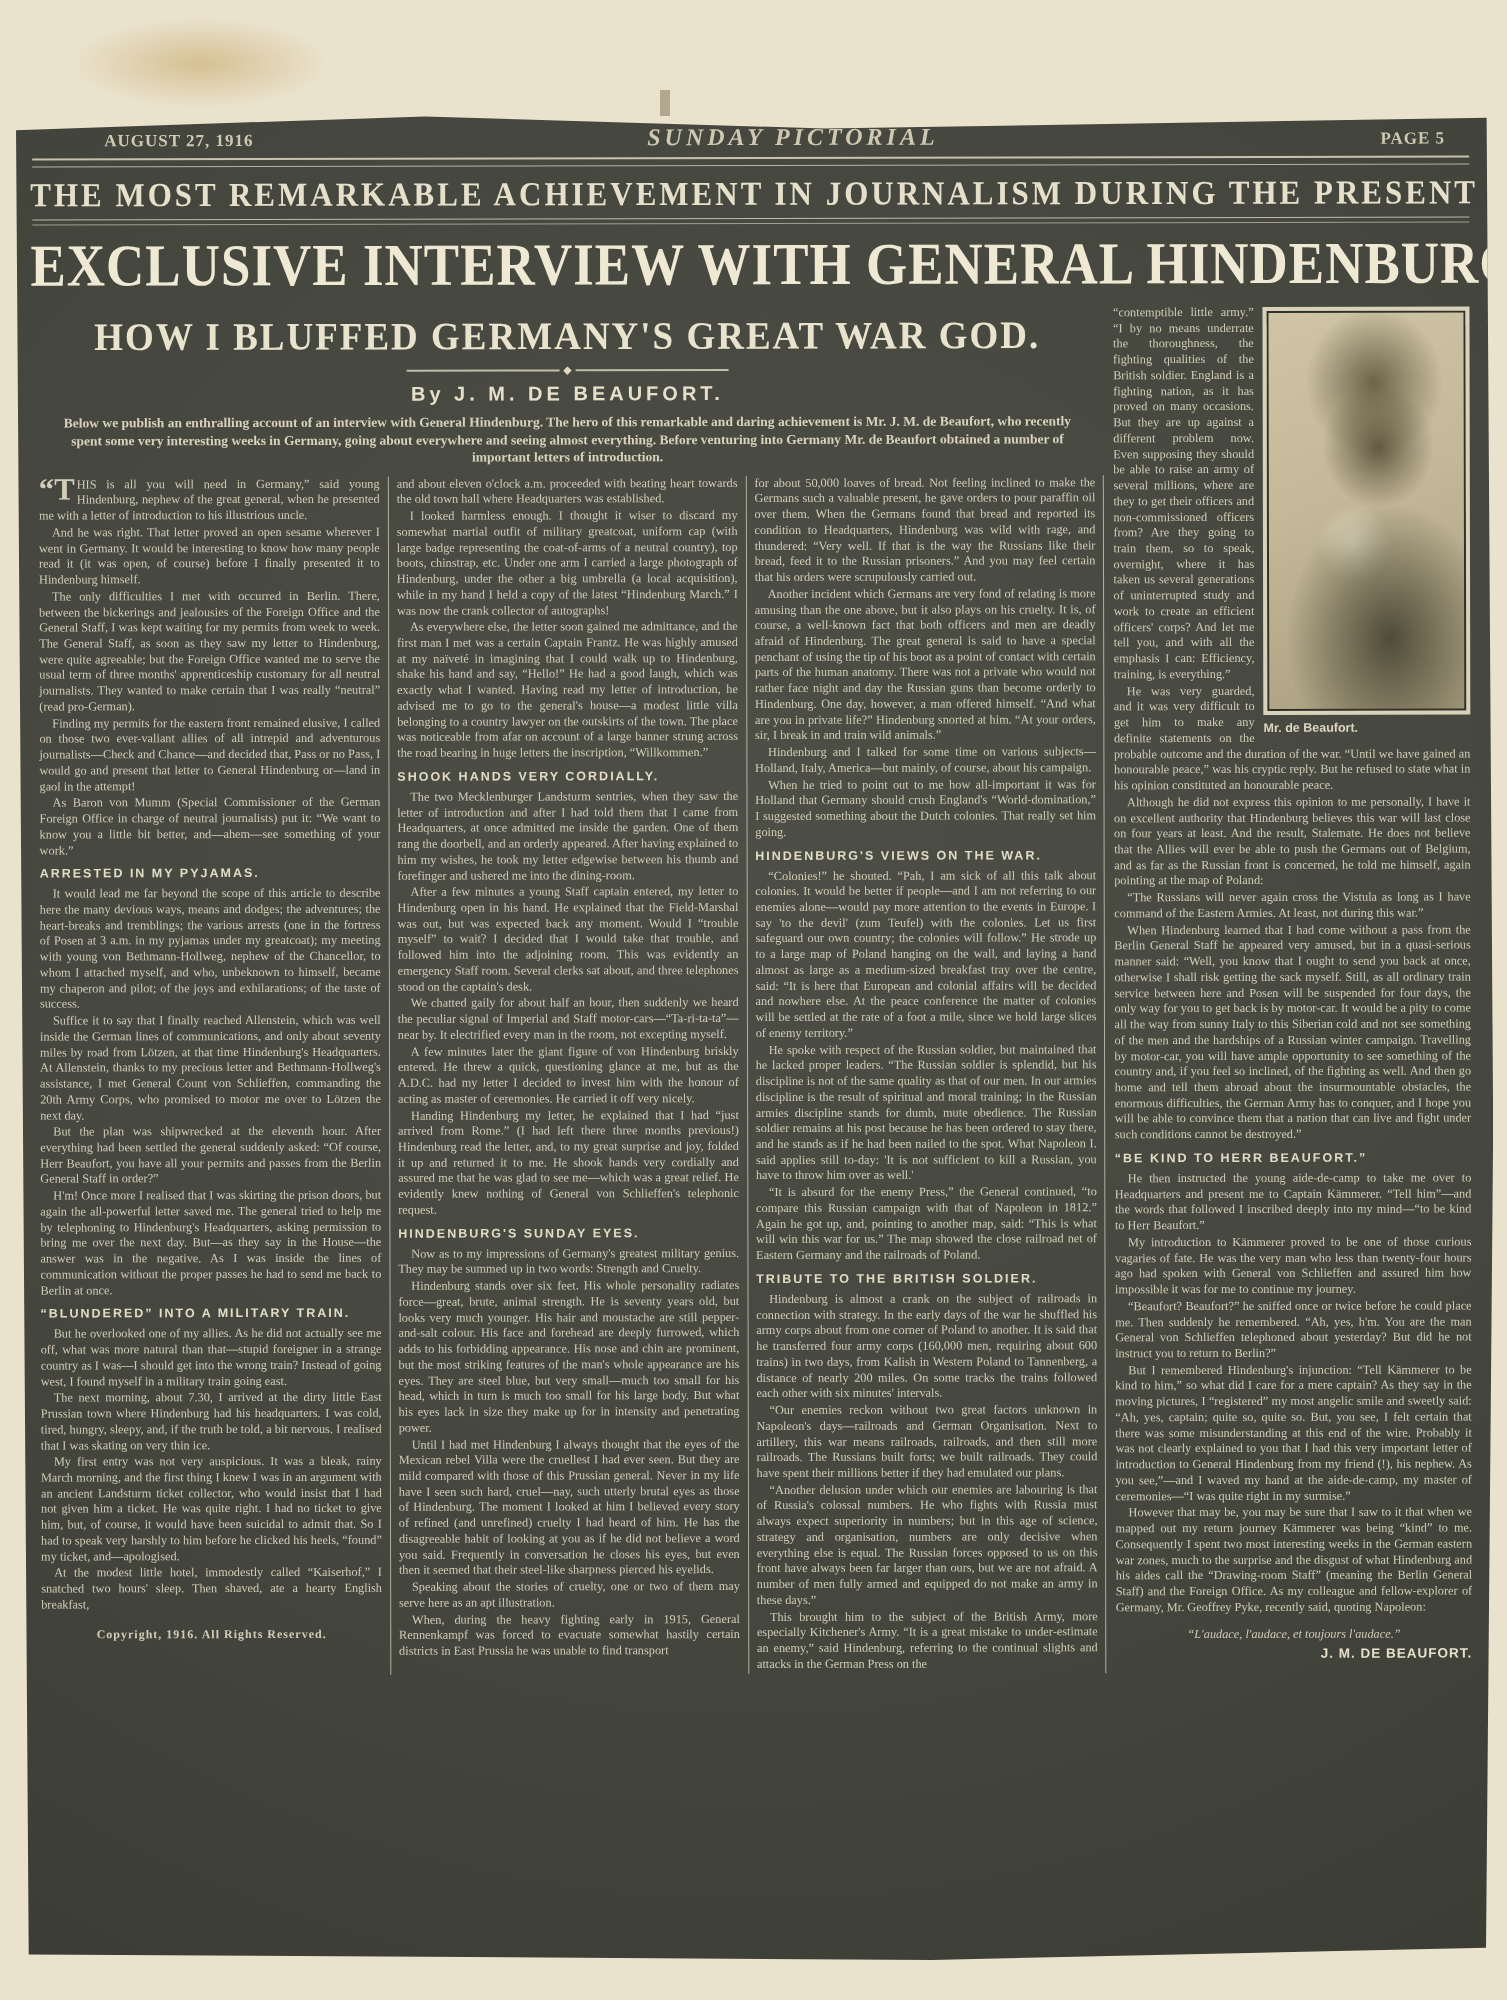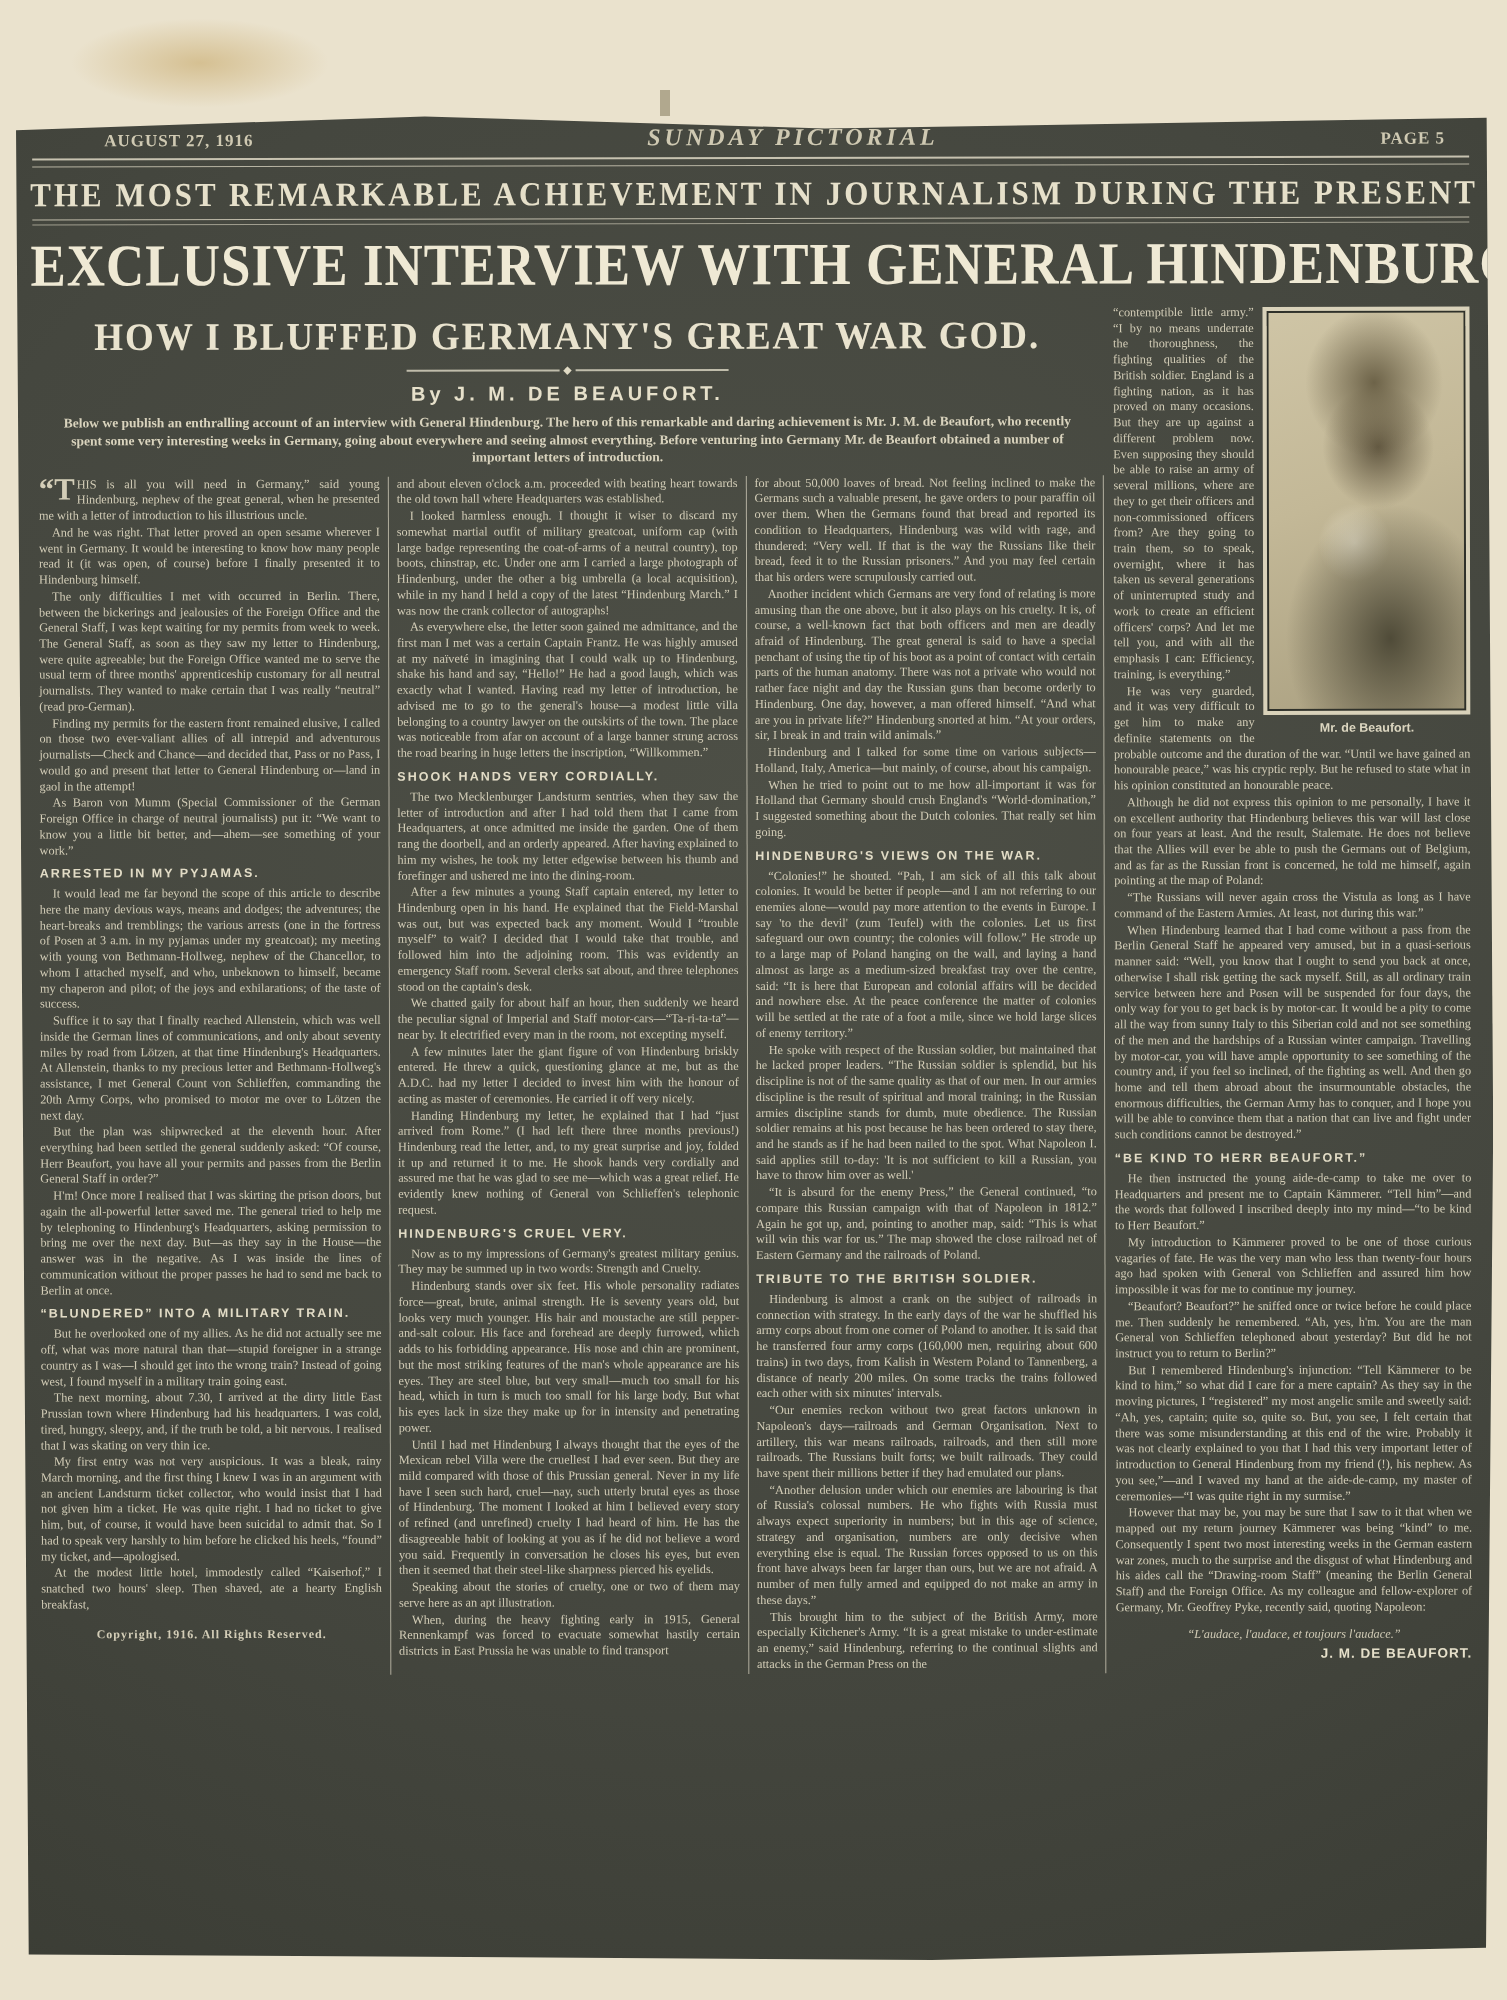--- a/index.html
+++ b/index.html
@@ -50,21 +50,21 @@
   .photo-block{float:right;width:58%;margin:2px 0 6px 9px;}
   .portrait{width:100%;height:408px;box-sizing:border-box;border:4px solid #d9d2ba;
     box-shadow:0 0 0 2px #2f312a inset;
     background:
       radial-gradient(48% 26% at 54% 18%, rgba(104,94,68,.95), rgba(104,94,68,0) 72%),
       radial-gradient(40% 22% at 56% 34%, rgba(88,78,56,.9), rgba(88,78,56,0) 70%),
       radial-gradient(70% 45% at 62% 82%, rgba(74,70,52,.95), rgba(74,70,52,0) 75%),
       radial-gradient(26% 14% at 44% 58%, rgba(226,219,196,.9), rgba(226,219,196,0) 70%),
       linear-gradient(160deg, #cfc5a6 0%, #c3b897 45%, #a99f80 100%);}
   .photo-caption{font-family:"Liberation Sans","DejaVu Sans",sans-serif;font-size:12.5px;font-weight:bold;
-    text-align:center;margin-top:5px;color:#ddd7c1;}
+    text-align:left;margin-top:5px;color:#ddd7c1;}
 </style>
 </head>
 <body>
 
 <div class="photo-mount">
   <div class="stain"></div>
   <div class="stain2"></div>
   <div class="paper">
 
     <div class="masthead">
@@ -113,21 +113,21 @@
           <div class="col">
               <p class="para">and about eleven o'clock a.m. proceeded with beating heart towards the old town hall where Headquarters was established.</p>
               <p class="para">I looked harmless enough.  I thought it wiser to discard my somewhat martial outfit of military greatcoat, uniform cap (with large badge representing the coat-of-arms of a neutral country), top boots, chinstrap, etc.  Under one arm I carried a large photograph of Hindenburg, under the other a big umbrella (a local acquisition), while in my hand I held a copy of the latest “Hindenburg March.”  I was now the crank collector of autographs!</p>
               <p class="para">As everywhere else, the letter soon gained me admittance, and the first man I met was a certain Captain Frantz.  He was highly amused at my naïveté in imagining that I could walk up to Hindenburg, shake his hand and say, “Hello!”  He had a good laugh, which was exactly what I wanted.  Having read my letter of introduction, he advised me to go to the general's house—a modest little villa belonging to a country lawyer on the outskirts of the town.  The place was noticeable from afar on account of a large banner strung across the road bearing in huge letters the inscription, “Willkommen.”</p>
               <h3 class="crosshead">SHOOK HANDS VERY CORDIALLY.</h3>
               <p class="para">The two Mecklenburger Landsturm sentries, when they saw the letter of introduction and after I had told them that I came from Headquarters, at once admitted me inside the garden.  One of them rang the doorbell, and an orderly appeared.  After having explained to him my wishes, he took my letter edgewise between his thumb and forefinger and ushered me into the dining-room.</p>
               <p class="para">After a few minutes a young Staff captain entered, my letter to Hindenburg open in his hand.  He explained that the Field-Marshal was out, but was expected back any moment. Would I “trouble myself” to wait?  I decided that I would take that trouble, and followed him into the adjoining room.  This was evidently an emergency Staff room.  Several clerks sat about, and three telephones stood on the captain's desk.</p>
               <p class="para">We chatted gaily for about half an hour, then suddenly we heard the peculiar signal of Imperial and Staff motor-cars—“Ta-ri-ta-ta”—near by.  It electrified every man in the room, not excepting myself.</p>
               <p class="para">A few minutes later the giant figure of von Hindenburg briskly entered.  He threw a quick, questioning glance at me, but as the A.D.C. had my letter I decided to invest him with the honour of acting as master of ceremonies.  He carried it off very nicely.</p>
               <p class="para">Handing Hindenburg my letter, he explained that I had “just arrived from Rome.”  (I had left there three months previous!)  Hindenburg read the letter, and, to my great surprise and joy, folded it up and returned it to me.  He shook hands very cordially and assured me that he was glad to see me—which was a great relief.  He evidently knew nothing of General von Schlieffen's telephonic request.</p>
-              <h3 class="crosshead">HINDENBURG'S CRUEL VERY.</h3>
+              <h3 class="crosshead">HINDENBURG'S SUNDAY EYES.</h3>
               <p class="para">Now as to my impressions of Germany's greatest military genius.  They may be summed up in two words: Strength and Cruelty.</p>
               <p class="para">Hindenburg stands over six feet.  His whole personality radiates force—great, brute, animal strength.  He is seventy years old, but looks very much younger.  His hair and moustache are still pepper-and-salt colour.  His face and forehead are deeply furrowed, which adds to his forbidding appearance.  His nose and chin are prominent, but the most striking features of the man's whole appearance are his eyes.  They are steel blue, but very small—much too small for his head, which in turn is much too small for his large body.  But what his eyes lack in size they make up for in intensity and penetrating power.</p>
               <p class="para">Until I had met Hindenburg I always thought that the eyes of the Mexican rebel Villa were the cruellest I had ever seen.  But they are mild compared with those of this Prussian general.  Never in my life have I seen such hard, cruel—nay, such utterly brutal eyes as those of Hindenburg.  The moment I looked at him I believed every story of refined (and unrefined) cruelty I had heard of him.  He has the disagreeable habit of looking at you as if he did not believe a word you said.  Frequently in conversation he closes his eyes, but even then it seemed that their steel-like sharpness pierced his eyelids.</p>
               <p class="para">Speaking about the stories of cruelty, one or two of them may serve here as an apt illustration.</p>
               <p class="para">When, during the heavy fighting early in 1915, General Rennenkampf was forced to evacuate somewhat hastily certain districts in East Prussia he was unable to find transport</p>
             </div>
           <div class="col">
               <p class="para">for about 50,000 loaves of bread.  Not feeling inclined to make the Germans such a valuable present, he gave orders to pour paraffin oil over them.  When the Germans found that bread and reported its condition to Headquarters, Hindenburg was wild with rage, and thundered: “Very well.  If that is the way the Russians like their bread, feed it to the Russian prisoners.”  And you may feel certain that his orders were scrupulously carried out.</p>
               <p class="para">Another incident which Germans are very fond of relating is more amusing than the one above, but it also plays on his cruelty.  It is, of course, a well-known fact that both officers and men are deadly afraid of Hindenburg.  The great general is said to have a special penchant of using the tip of his boot as a point of contact with certain parts of the human anatomy. There was not a private who would not rather face night and day the Russian guns than become orderly to Hindenburg.  One day, however, a man offered himself.  “And what are you in private life?”  Hindenburg snorted at him.  “At your orders, sir, I break in and train wild animals.”</p>
               <p class="para">Hindenburg and I talked for some time on various subjects—Holland, Italy, America—but mainly, of course, about his campaign.</p>

